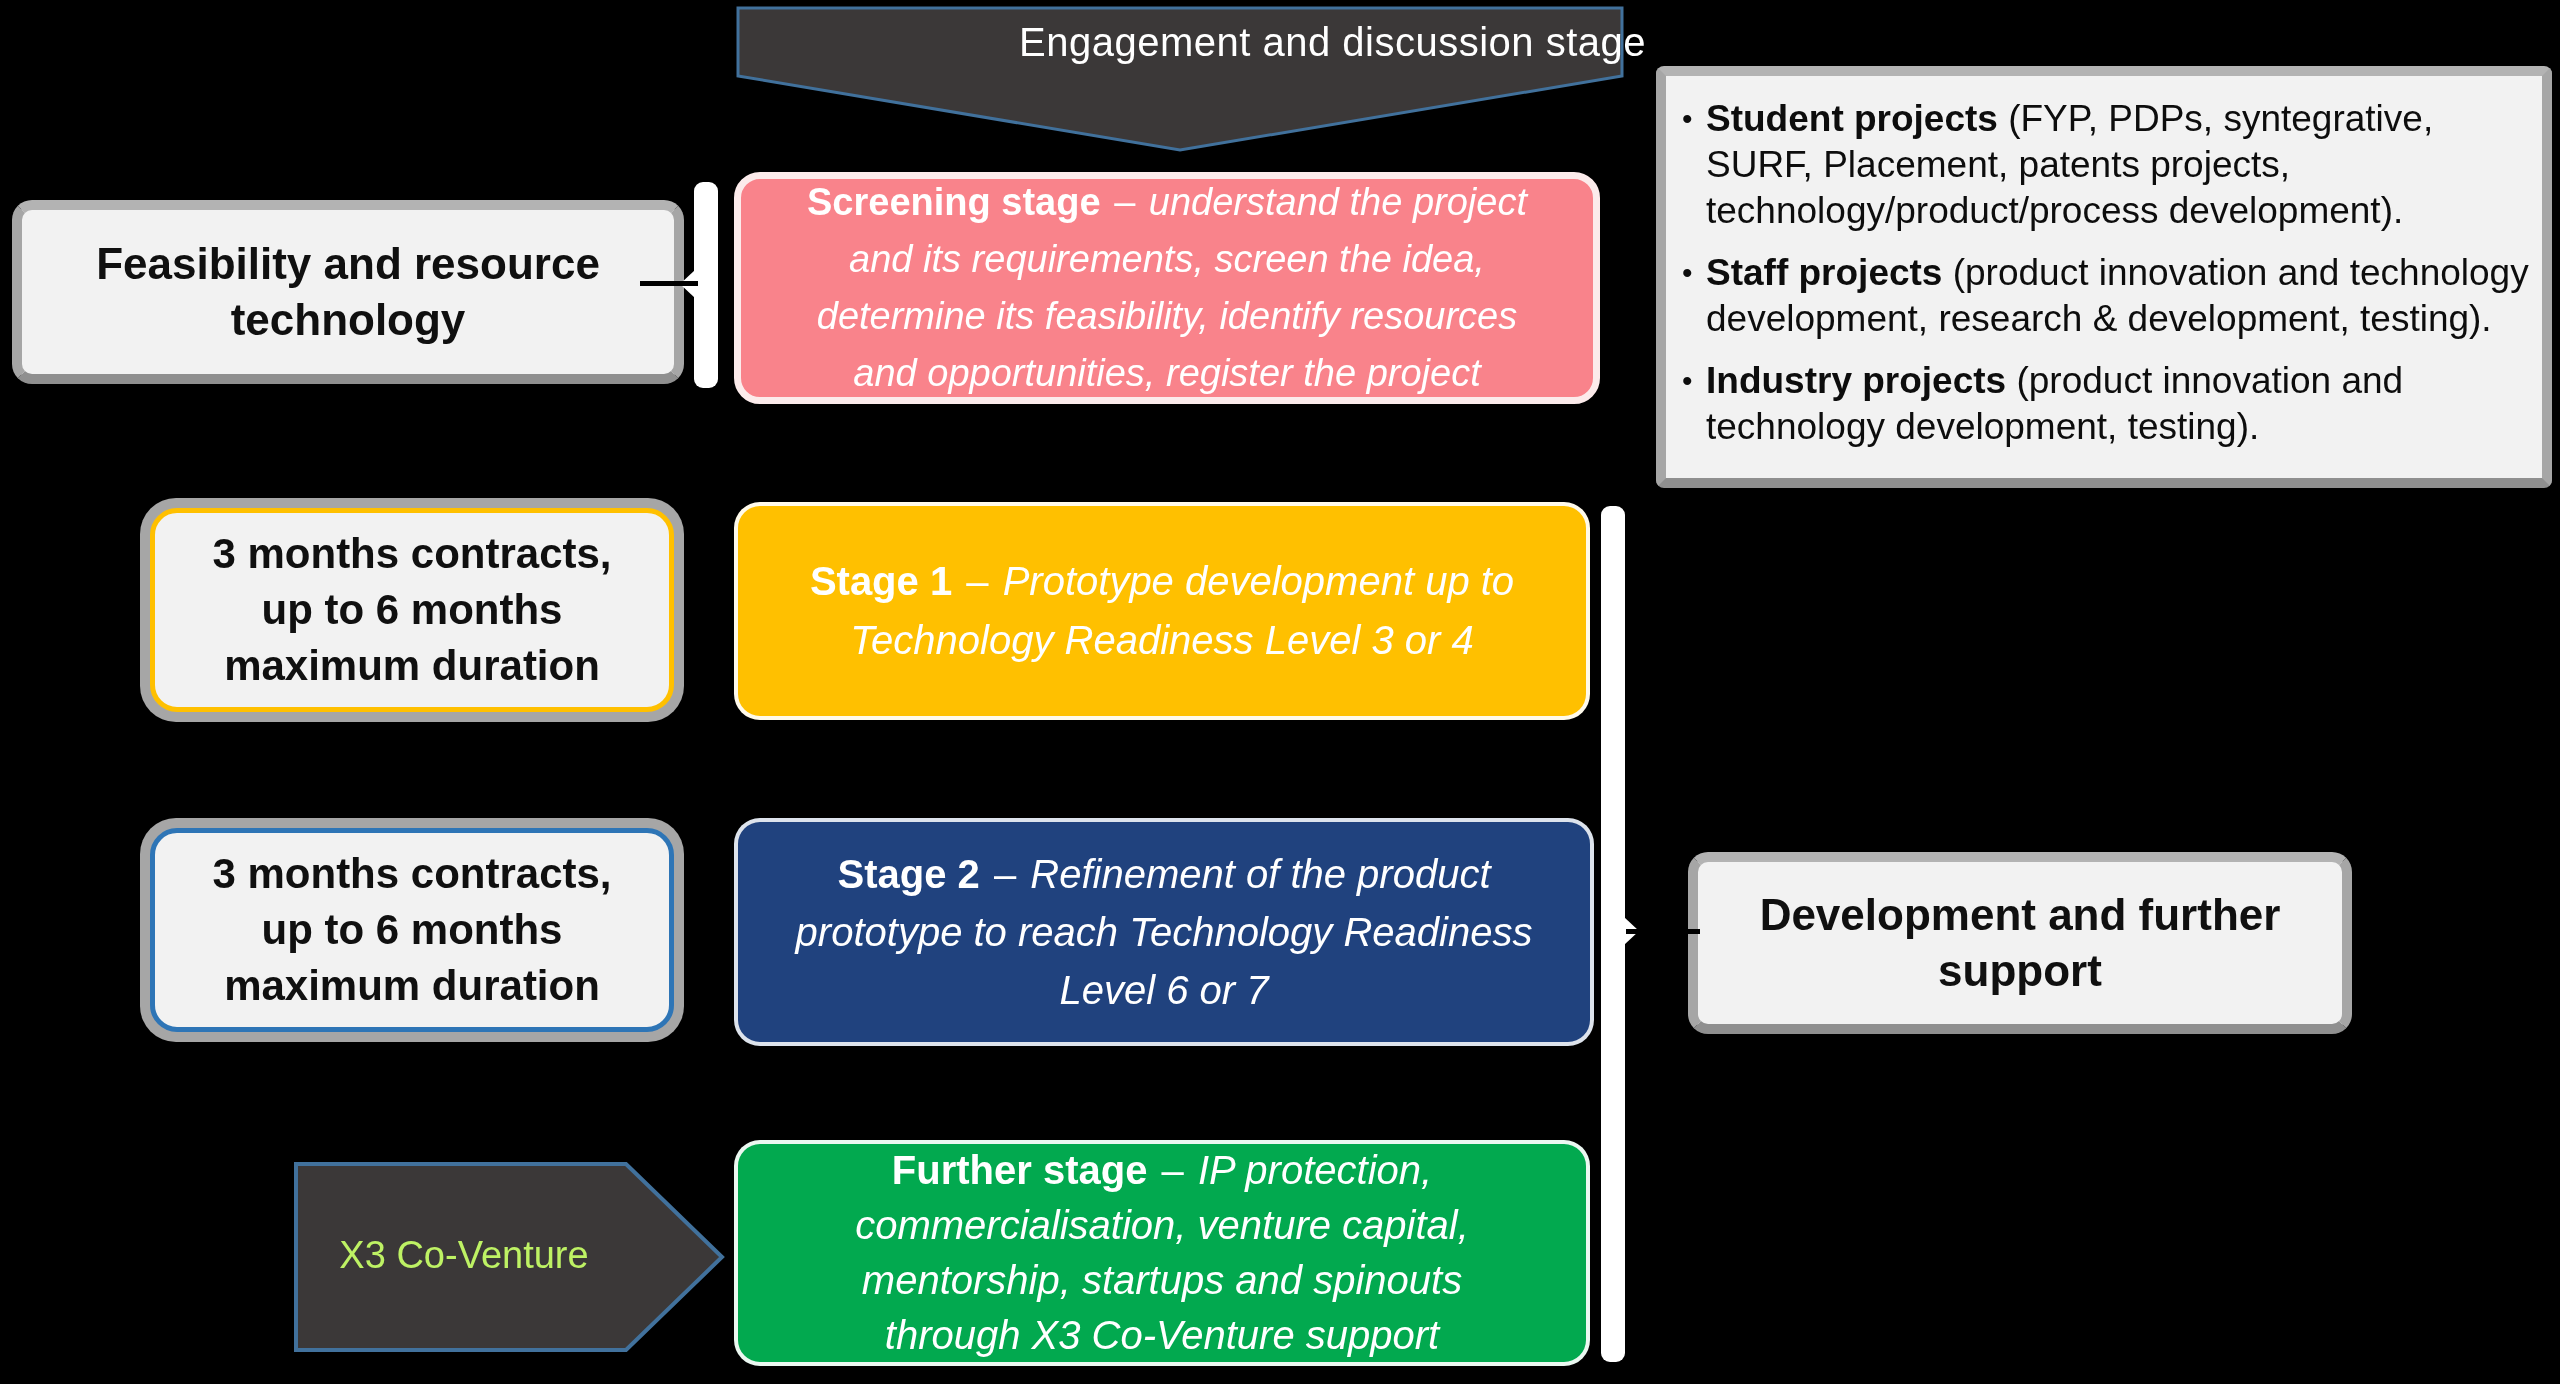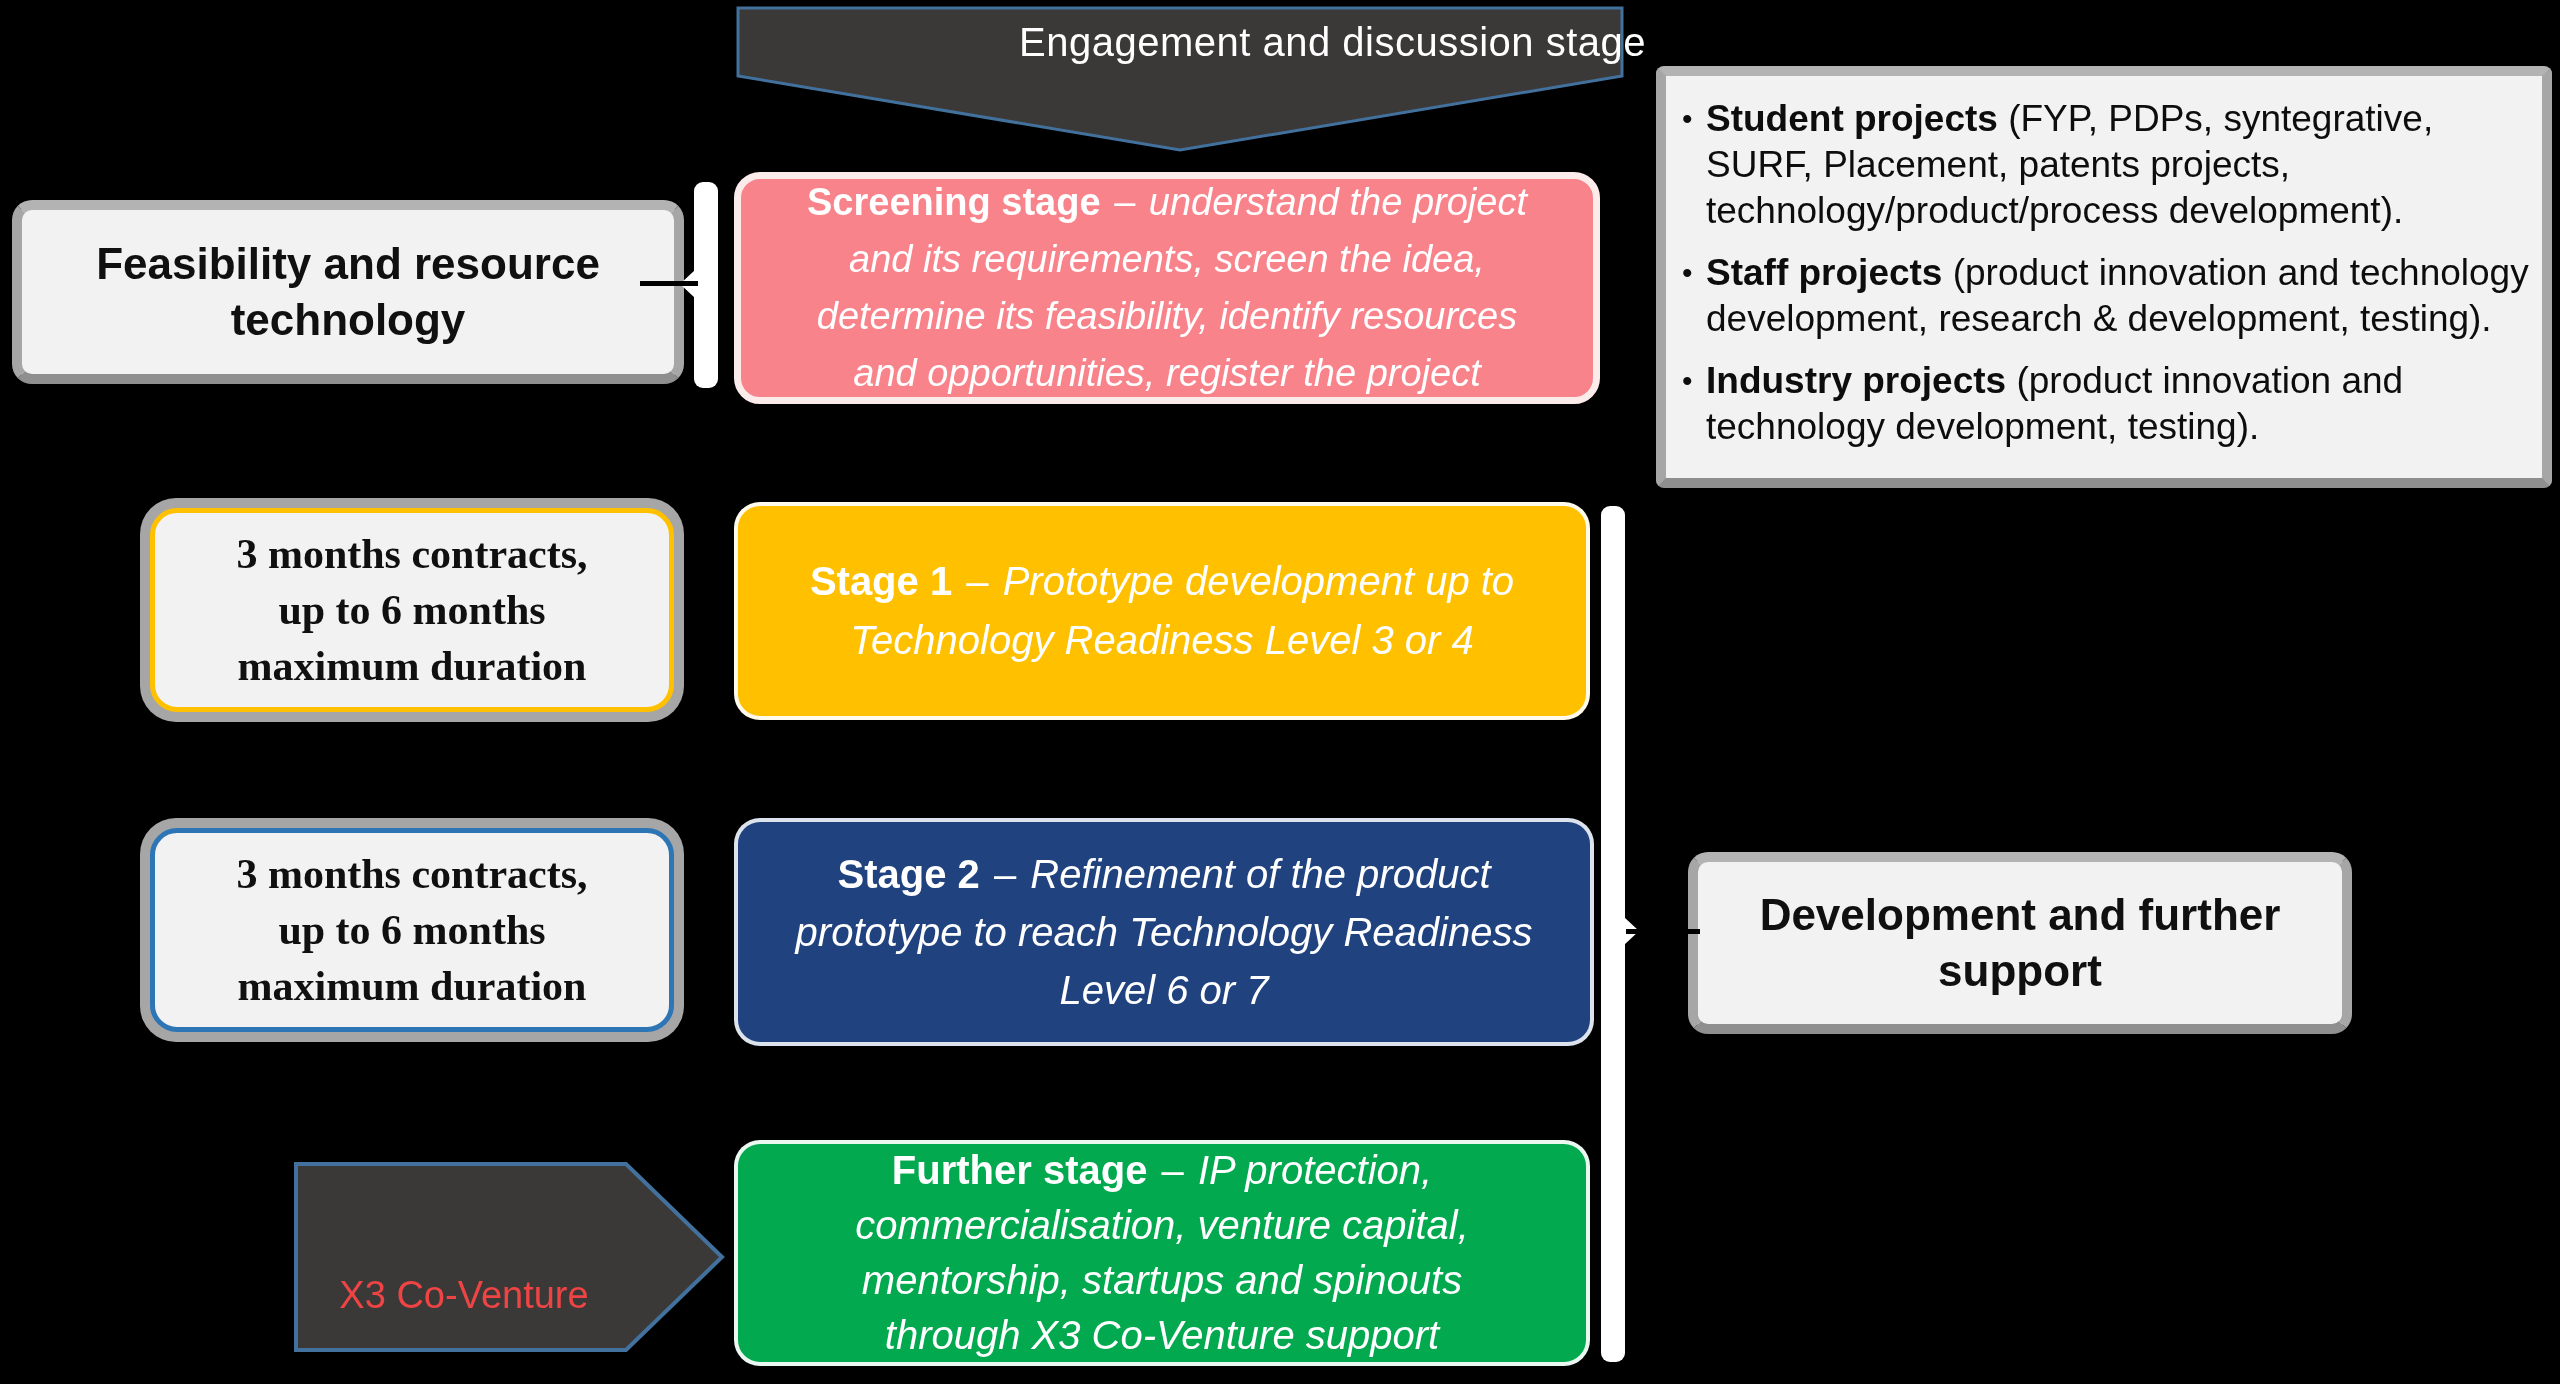--- a/index.html
+++ b/index.html
@@ -23,21 +23,21 @@
     border-radius:20px;
     display:flex;flex-direction:column;justify-content:center;align-items:center;
     color:#101010;font-weight:bold;text-align:center;
   }
   .grey-frame .line{white-space:nowrap;}
   .feasibility{left:12px;top:200px;width:652px;height:164px;font-size:44px;line-height:56px;}
   .development{left:1688px;top:852px;width:644px;height:162px;font-size:44px;line-height:56px;}
 
   
   .months-outer{
-    background:#A6A6A6;border-radius:36px;padding:10px;font-family:Liberation Serif, serif;
+    background:#A6A6A6;border-radius:36px;padding:10px;
   }
   .months-inner{
     width:100%;height:100%;box-sizing:border-box;background:#F2F2F2;border-radius:27px;
     display:flex;flex-direction:column;justify-content:center;align-items:center;
     font-size:42px;line-height:56px;font-weight:bold;color:#101010;text-align:center;
   }
   .months-inner .line{white-space:nowrap;}
   .months-1{left:140px;top:498px;width:544px;height:224px;box-sizing:border-box;}
   .months-1 .months-inner{border:5px solid #FFC000;}
   .months-2{left:140px;top:818px;width:544px;height:224px;box-sizing:border-box;}
@@ -101,21 +101,21 @@
     border-top:14px solid transparent;border-bottom:14px solid transparent;
     border-left:15px solid #ffffff;
   }
   .conn-dash{background:#000000;height:5px;z-index:5;}
   .dash-left{left:640px;top:281px;width:58px;}
   .dash-right{left:1626px;top:929px;width:74px;}
 
   
   .x3-label{
     left:294px;top:1234px;width:340px;text-align:center;
-    font-size:38px;color:#ef4444;margin-top:40px;
+    font-size:38px;color:#bef264;
   }
 </style>
 </head>
 <body>
 
 <div id="canvas">
 
   <svg class="abs" style="left:736px;top:6px;" width="888" height="148" viewBox="0 0 888 148">
     <polygon points="2,2 886,2 886,70 444,144 2,70" fill="#3B3838" stroke="#41719C" stroke-width="3"></polygon>
   </svg>

